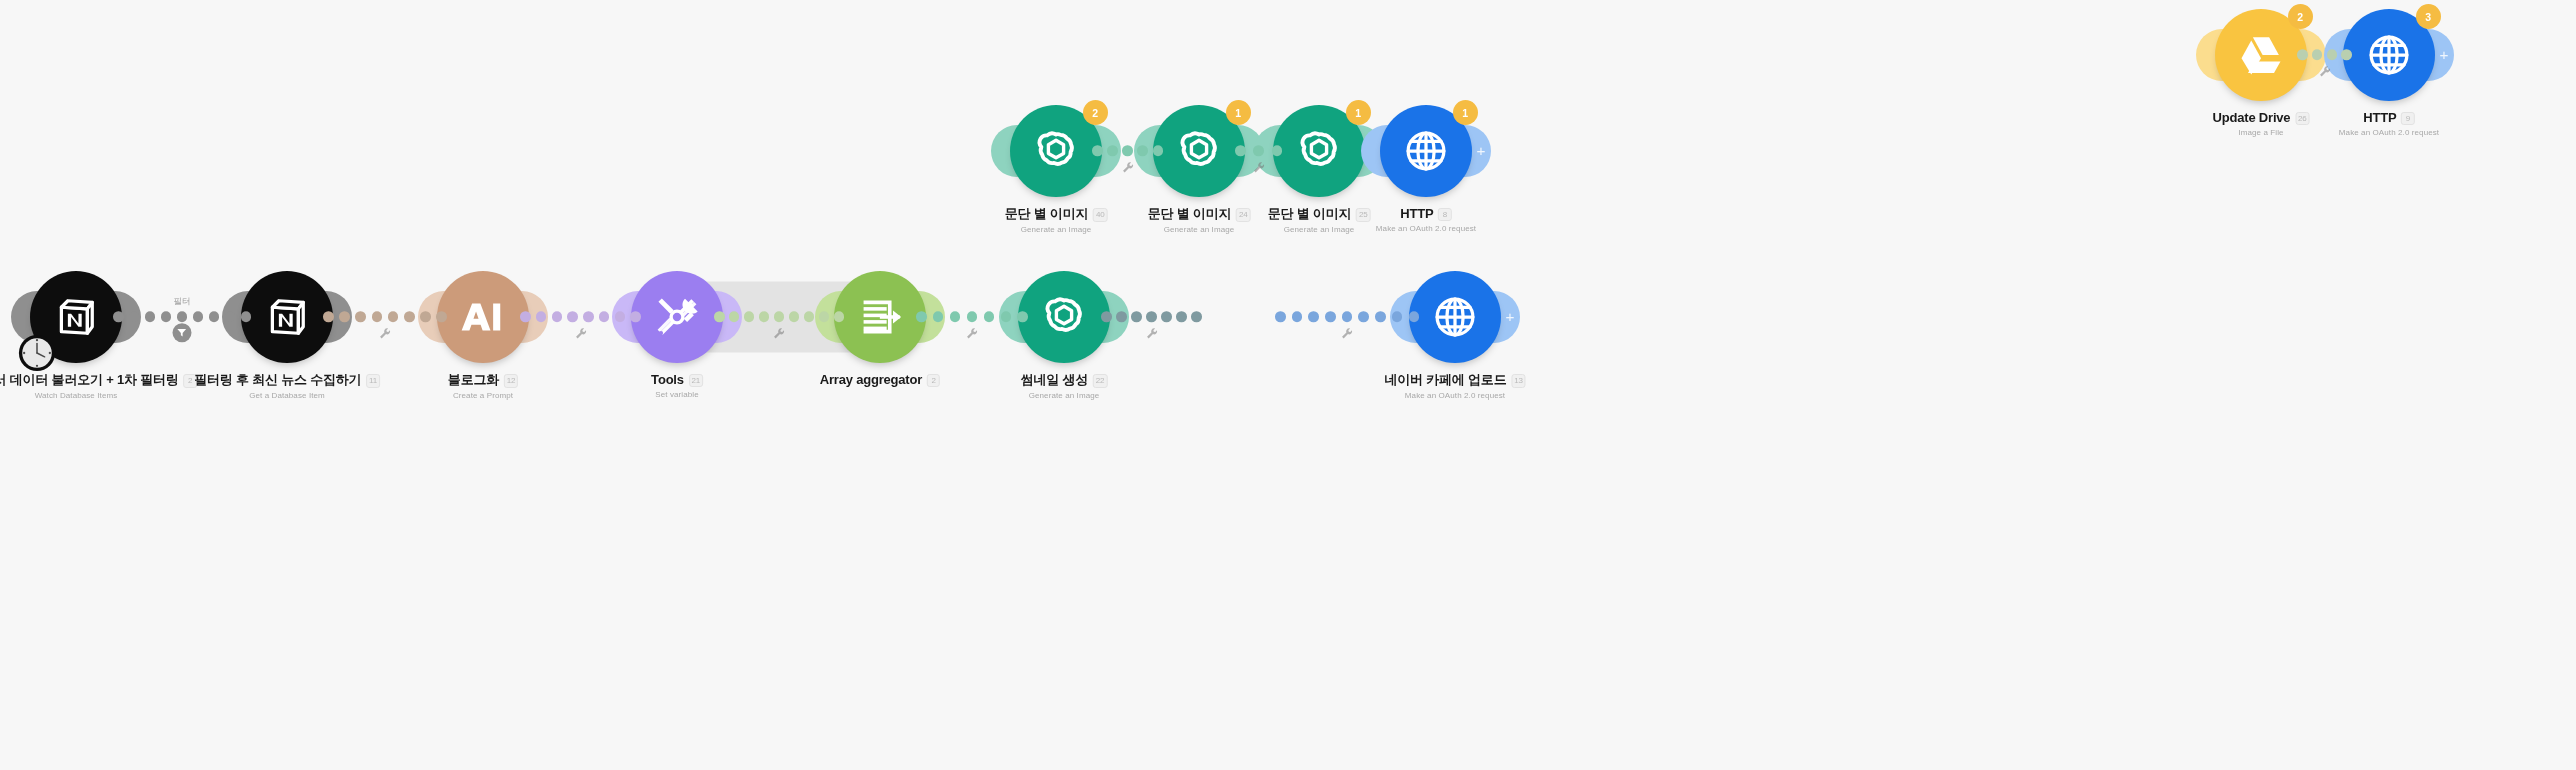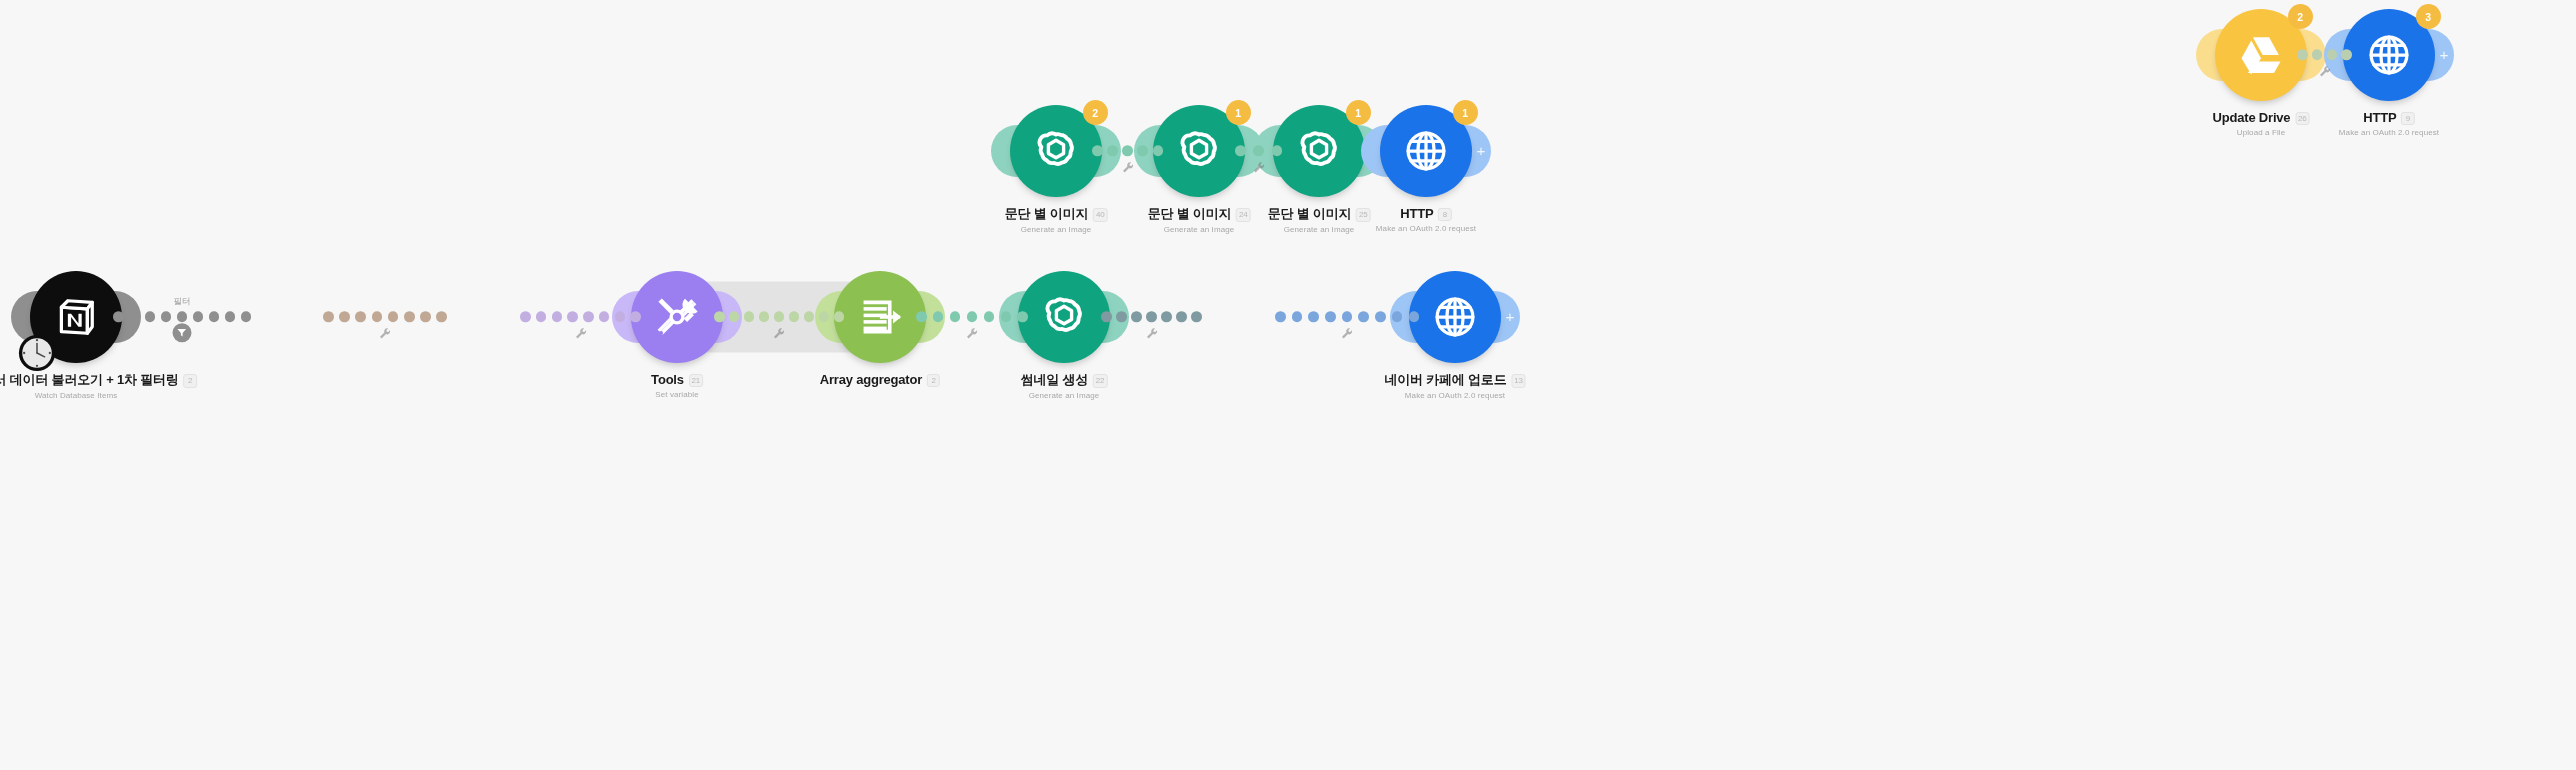--- a/index.html
+++ b/index.html
@@ -173,21 +173,21 @@
               <path d="M20 10 L32 32 L20 52 L8 32 Z"></path>
               <path d="M24 36 L56 36 L48 50 L16 50 Z"></path>
             </g>
           </svg>
         </span>
       </div>
       <div class="badge" style="background: rgb(245, 188, 66);">2</div>
       <div class="caption"><div class="cap-title">
           <span>Update Drive</span>
           <span class="cap-num">26</span>
-        </div><div class="cap-sub">Upload a File</div></div>
+        </div><div class="cap-sub">Image a File</div></div>
     </div>
     <div class="node" style="left: 2389px; top: 55px;">
       <div class="bulb left" style="background: rgb(157, 197, 245);"></div>
       <div class="bulb right" style="background: rgb(157, 197, 245);">
         <span class="plus">+</span>
       </div>
       <div class="disc" style="background: rgb(26, 115, 232);">
         <span style="display: block;">
           <svg width="52" height="52" viewBox="0 0 64 64">
             <g fill="none" stroke="#fff" stroke-width="4" stroke-linecap="round">
@@ -341,20 +341,60 @@
             <circle cx="34.5" cy="21" r="1.2"></circle>
             <circle cx="21" cy="34.5" r="1.2"></circle>
             <circle cx="7.5" cy="21" r="1.2"></circle>
           </g>
         </svg></span>
       <div class="caption"><div class="cap-title">
           <span>노션에서 데이터 불러오기 + 1차 필터링</span>
           <span class="cap-num">2</span>
         </div><div class="cap-sub">Watch Database Items</div></div>
     </div>
+    <div class="node" style="left: 287px; top: 317px;">
+      <div class="bulb left" style="background: rgb(143, 143, 143);"></div>
+      <div class="bulb right" style="background: rgb(143, 143, 143);"></div>
+      <div class="disc" style="background: rgb(13, 13, 13);">
+        <span style="display: block;">
+          <svg width="52" height="52" viewBox="0 0 64 64">
+            <g fill="none" stroke="#fff" stroke-width="4" stroke-linejoin="round">
+              <path d="M14 20 L14 50 L46 52 L46 22 Z" fill="#0d0d0d"></path>
+              <path d="M14 20 L22 12 L52 14 L46 22 Z" fill="#0d0d0d"></path>
+              <path d="M46 22 L52 14 L52 44 L46 52 Z" fill="#0d0d0d"></path>
+            </g>
+            <g fill="#fff">
+              <path d="M22 44 L22 28 L26 28 L35 40 L35 28 L39 28 L39 44 L35 44 L26 32 L26 44 Z"></path>
+            </g>
+          </svg>
+        </span>
+      </div>
+      <div class="caption"><div class="cap-title">
+          <span>필터링 후 최신 뉴스 수집하기</span>
+          <span class="cap-num">11</span>
+        </div><div class="cap-sub">Get a Database Item</div></div>
+    </div>
+    <div class="node" style="left: 483px; top: 317px;">
+      <div class="bulb left" style="background: rgb(232, 205, 185);"></div>
+      <div class="bulb right" style="background: rgb(232, 205, 185);"></div>
+      <div class="disc" style="background: rgb(204, 155, 122);">
+        <span style="display: block;">
+          <svg width="48" height="36" viewBox="0 0 64 44">
+            <g fill="#fff">
+              <path d="M17.5 4 L28.5 4 L42 40 L31.5 40 L28.8 32.3 L16.6 32.3 L13.9 40 L3.5 40 Z M19.3 24.3 L26.1 24.3 L22.7 14.6 Z"></path>
+              <path d="M45.5 4 L55 4 L55 40 L45.5 40 Z"></path>
+            </g>
+          </svg>
+        </span>
+      </div>
+      <div class="caption"><div class="cap-title">
+          <span>블로그화</span>
+          <span class="cap-num">12</span>
+        </div><div class="cap-sub">Create a Prompt</div></div>
+    </div>
     <div class="node" style="left: 677px; top: 317px;">
       <div class="bulb left" style="background: rgb(201, 184, 247);"></div>
       <div class="bulb right" style="background: rgb(201, 184, 247);"></div>
       <div class="disc" style="background: rgb(155, 126, 240);">
         <span style="display: block;">
           <svg width="54" height="54" viewBox="0 0 64 64">
             <g fill="#fff">
               <circle cx="32" cy="32" r="7" fill="none" stroke="#fff" stroke-width="4"></circle>
               <path d="M12 50 L26 36 L29 39 L15 53 Z"></path>
               <path d="M12 50 L26 36 L23 33 L9 47 Z" opacity=".95"></path>

